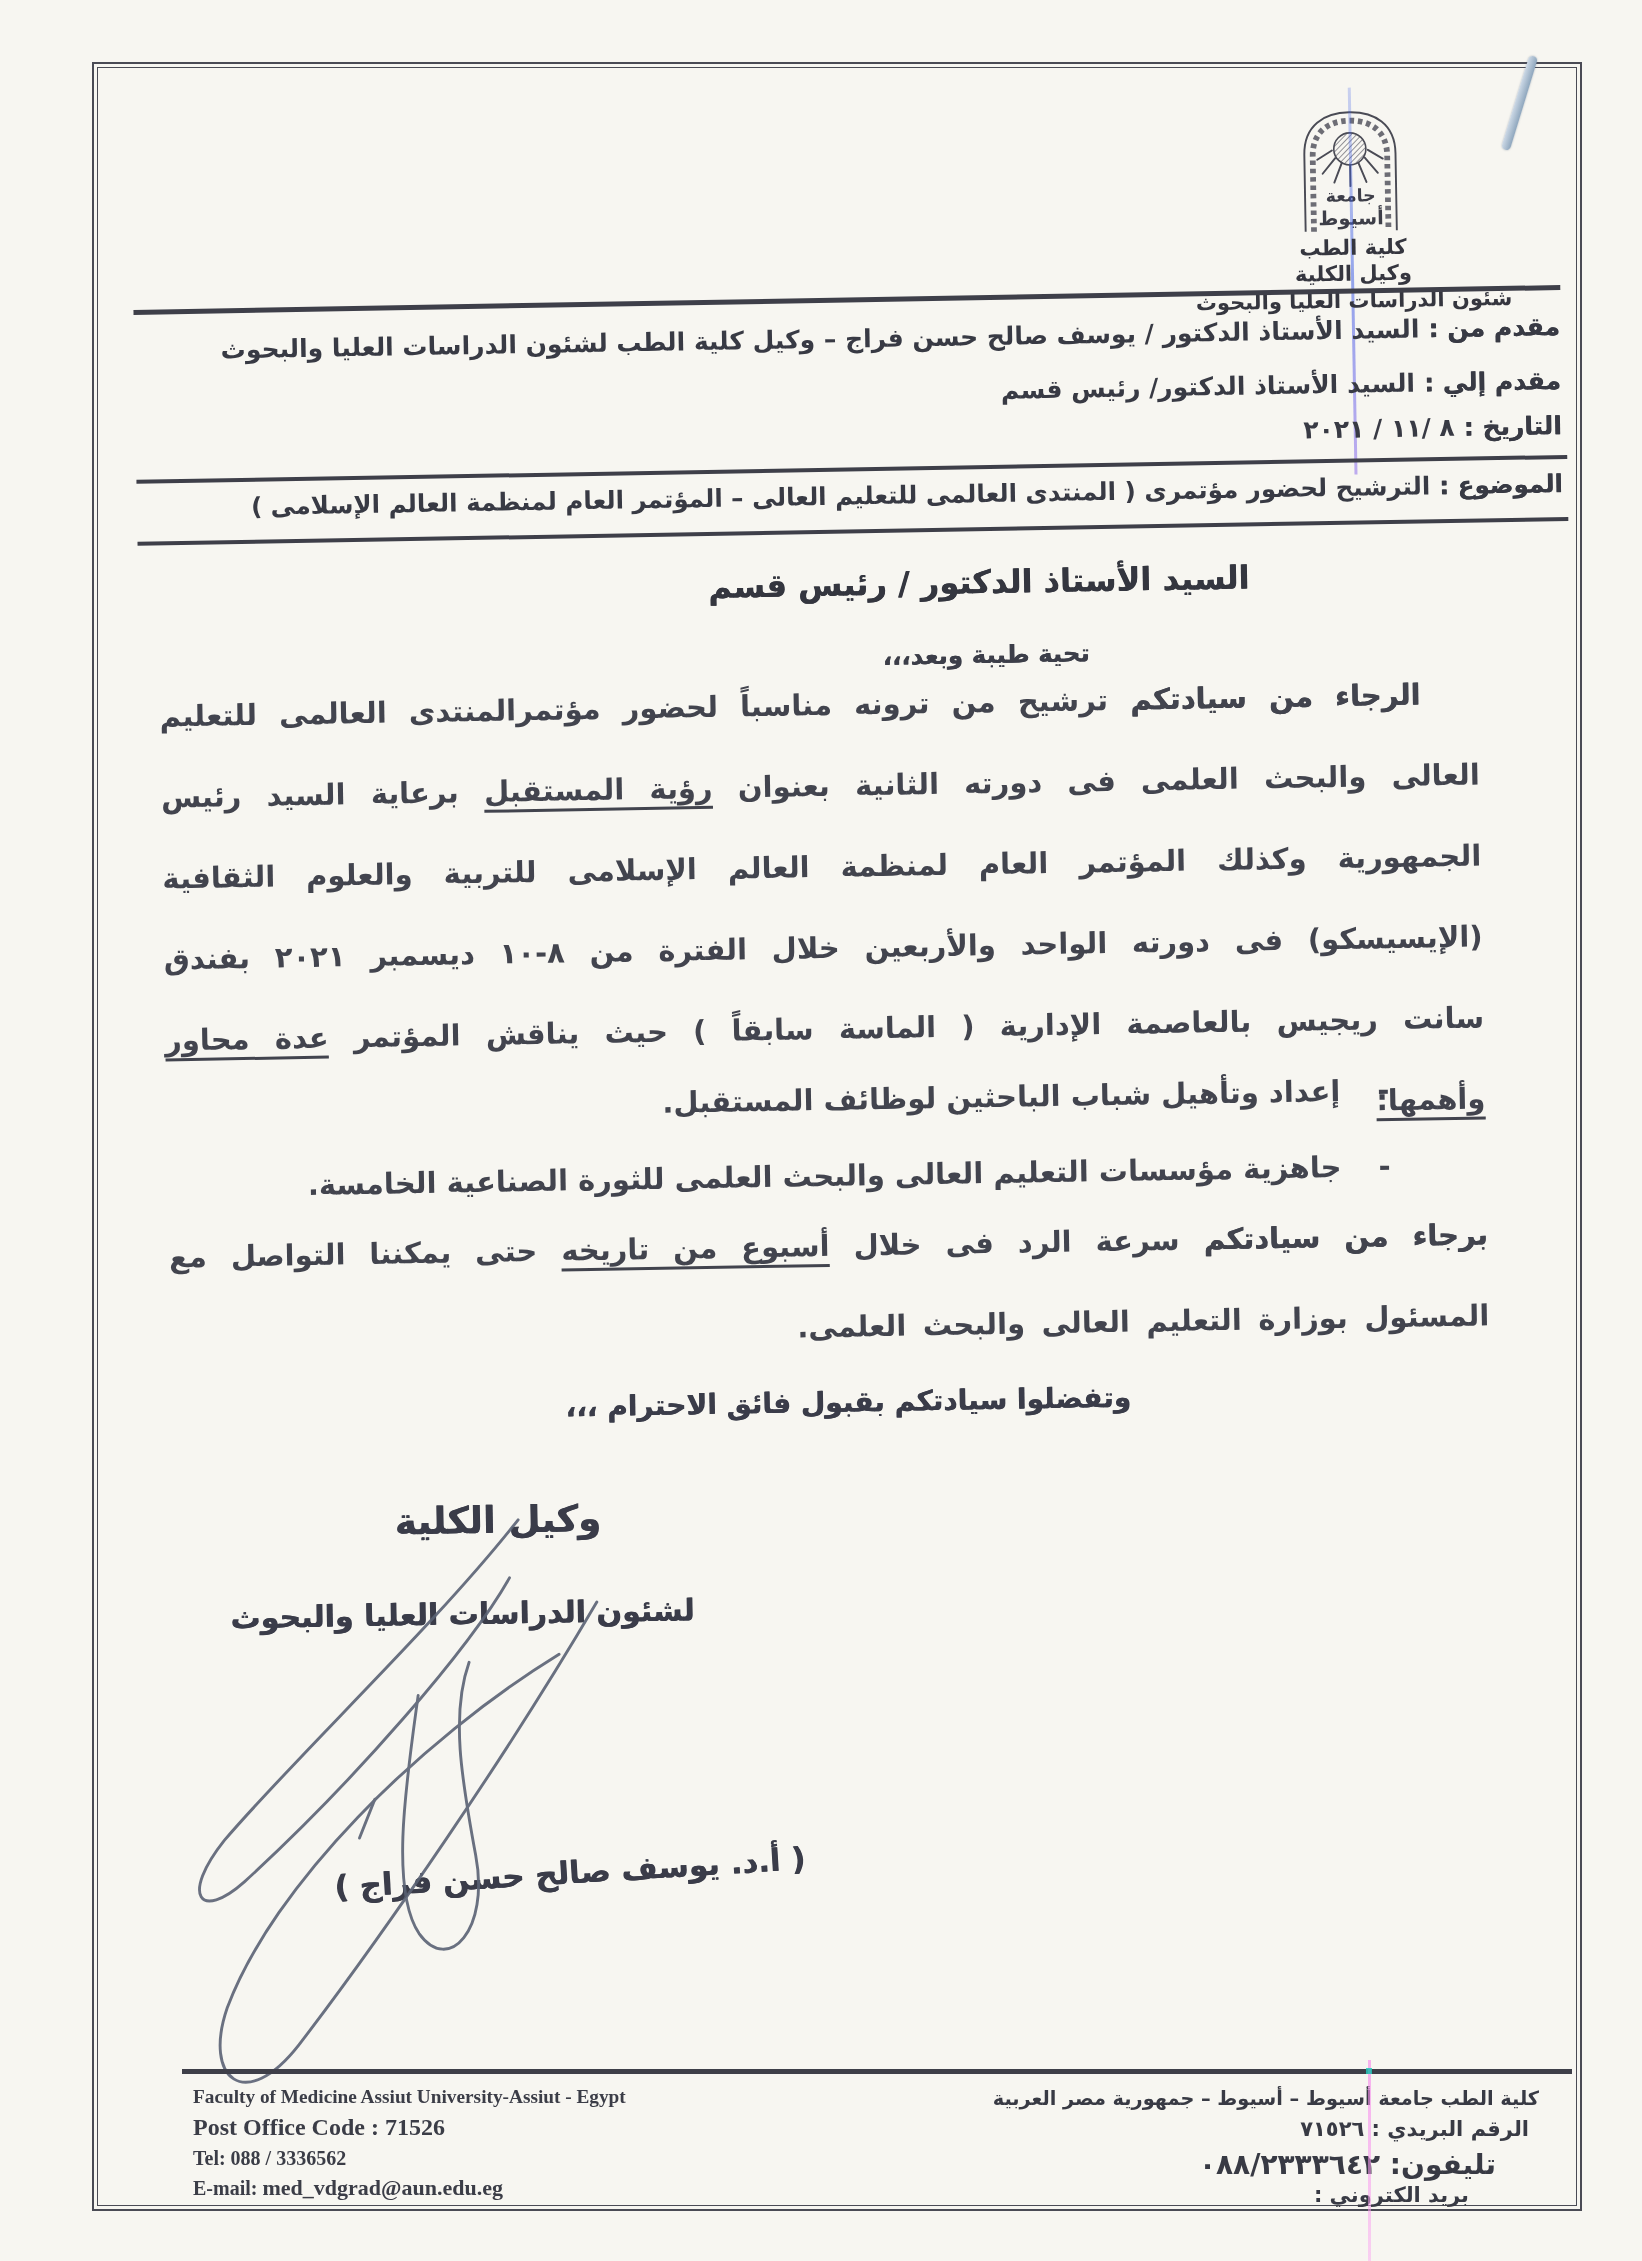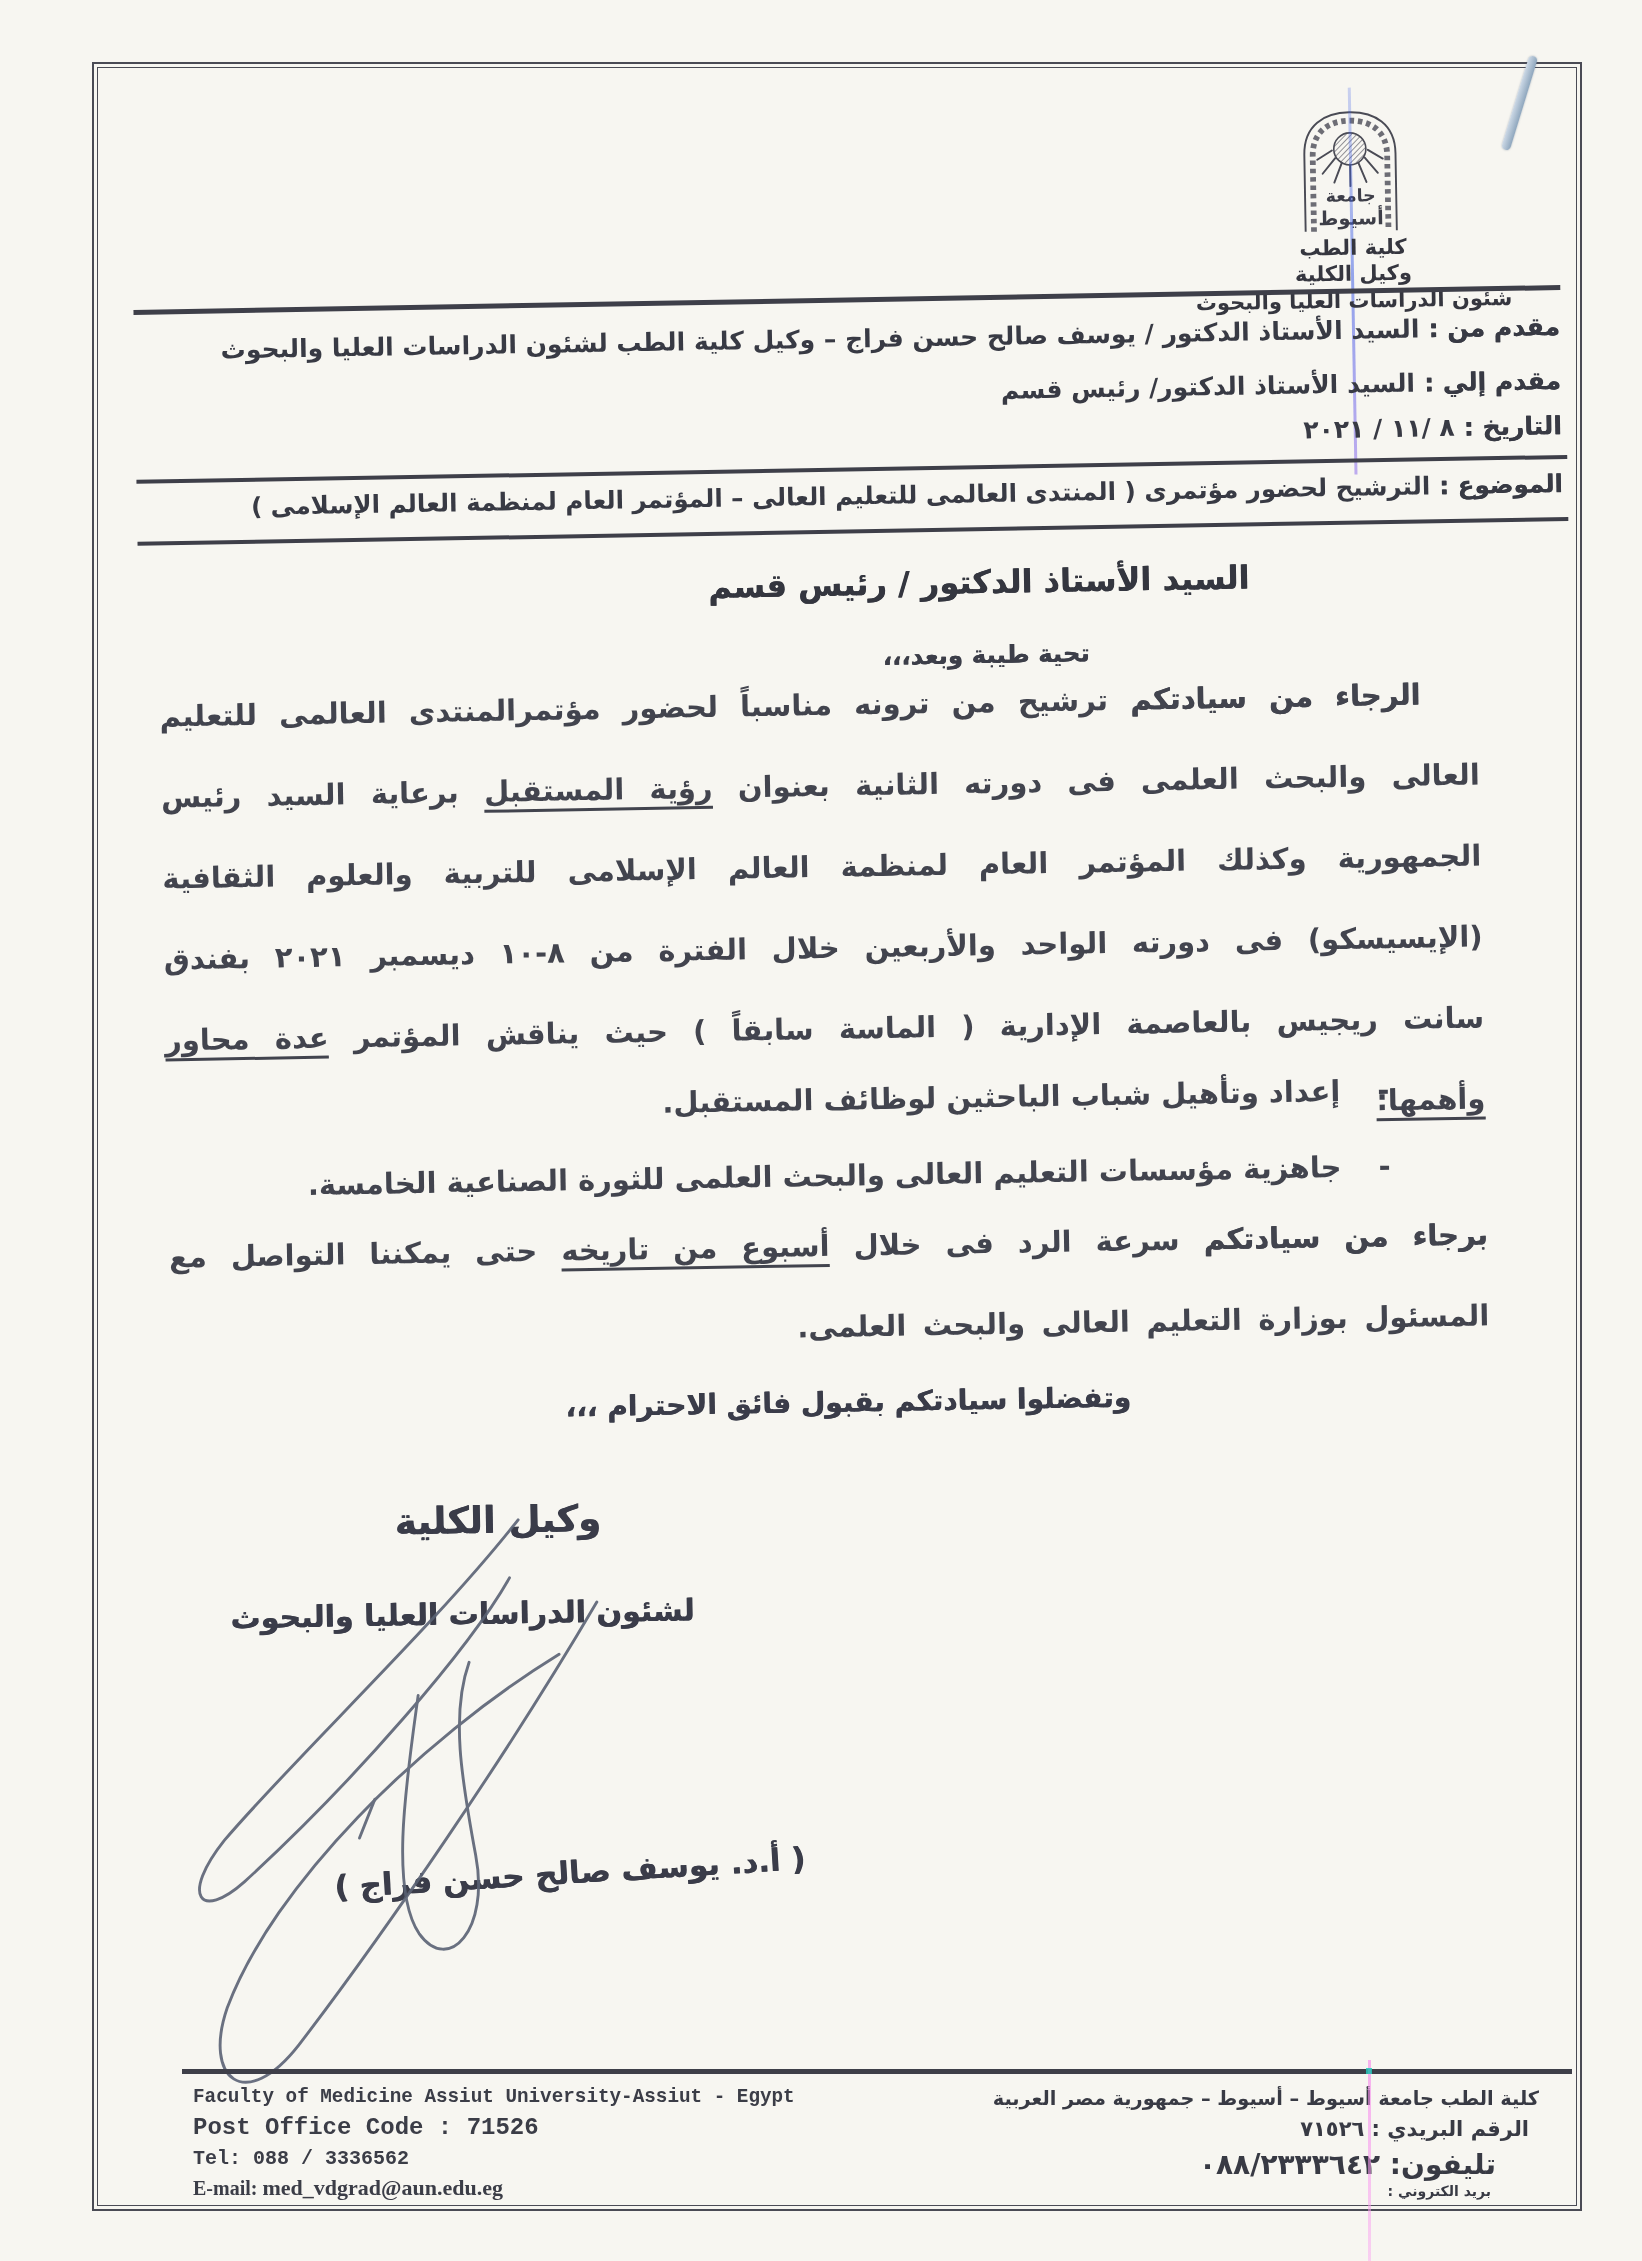--- a/index.html
+++ b/index.html
@@ -23,21 +23,21 @@
   .lh-block{left:1172px;top:244px;width:387px;text-align:center;font-size:21px;font-weight:800;line-height:26.4px;color:#35363f;}
   .meta-row{right:72px;font-size:25px;font-weight:700;white-space:nowrap;color:#383a44;}
   .meta-row .lbl{font-weight:800;margin-left:9px;text-shadow:0.4px 0 0 currentColor;}
   .body-p{left:164px;right:160px;font-size:29px;line-height:81px;font-weight:700;
     text-align:justify;color:#42444e;word-spacing:6.4px;}
   .bullet{font-size:29px;line-height:76px;font-weight:700;color:#42444e;white-space:nowrap;}
   .bullet .dash{margin-left:37px;font-weight:800;}
   .sig-text{font-weight:900;color:#3a3c49;text-shadow:0.6px 0 0 currentColor;}
   .footer-en{left:193px;top:2086px;font-family:"Liberation Serif","DejaVu Serif",serif;
     font-weight:700;color:#3b3d47;}
-  .footer-en .l{margin-bottom:5.8px;font-family:Liberation Mono, monospace;}
+  .footer-en .l{margin-bottom:5.8px;}
   .ar-foot{font-weight:800;color:#383a44;white-space:nowrap;}
   .blue-line{position:absolute;left:1363px;top:97px;width:2.6px;height:387px;
     background:linear-gradient(180deg,rgba(64,96,230,.25),rgba(64,96,230,.55),rgba(120,80,235,.45));}
   .pink-line{position:absolute;left:1368px;top:2060px;width:3.2px;height:201px;
     background:linear-gradient(180deg,rgba(246,140,236,.65),rgba(250,170,240,.5));}
   .cyan-dot{position:absolute;left:1366px;top:2068px;width:5.8px;height:5.8px;background:#27c6b8;opacity:.85;}
   .staple{position:absolute;left:1515px;top:54px;width:9px;height:98px;
     background:linear-gradient(90deg,#cdd9e6,#8ea6bd);border-radius:4.5px;
     transform:rotate(17deg);box-shadow:0 0 1.9px rgba(80,100,130,.5);}
   svg text{font-family:"DejaVu Sans",sans-serif;}
@@ -150,19 +150,19 @@
     <div class="l" style="font-size:20px">Tel: 088 / 3336562</div>
     <div style="font-size:20px">
       <span>E-mail:</span>
       <span style="font-size:22px">med_vdgrad@aun.edu.eg</span>
     </div>
   </div>
 
   <div class="abs ar ar-foot" style="right:104px;top:2087px;font-size:19.3px">كلية الطب جامعة أسيوط – أسيوط – جمهورية مصر العربية</div>
   <div class="abs ar ar-foot" style="right:114px;top:2117px;font-size:21px">الرقم البريدي : ٧١٥٢٦</div>
   <div class="abs ar ar-foot" style="right:147px;top:2148px;font-size:28px">تليفون: ٠٨٨/٢٣٣٣٦٤٢</div>
-  <div class="abs ar ar-foot" style="right:152px;top:2183px;font-size:14px">بريد الكتروني :</div>
+  <div class="abs ar ar-foot" style="right:174px;top:2183px;font-size:21px">بريد الكتروني :</div>
 
   <div class="pink-line"></div>
   <div class="cyan-dot"></div>
 
 </div>
 
 
 </body></html>

